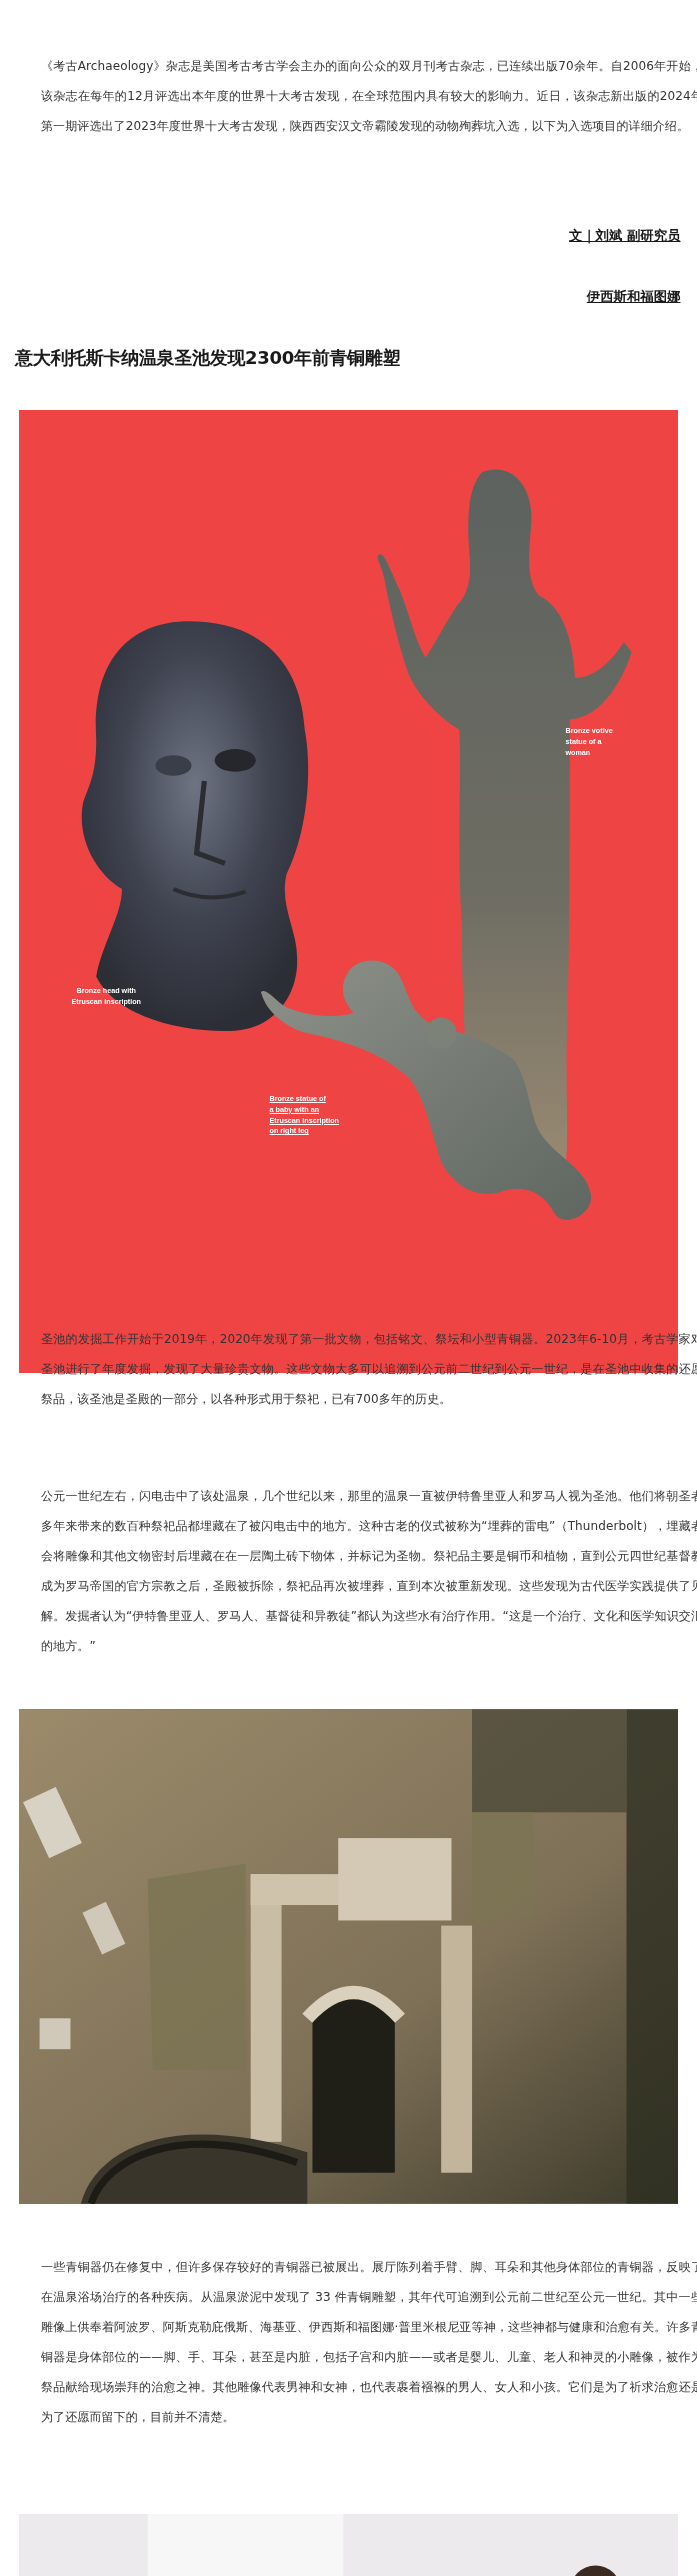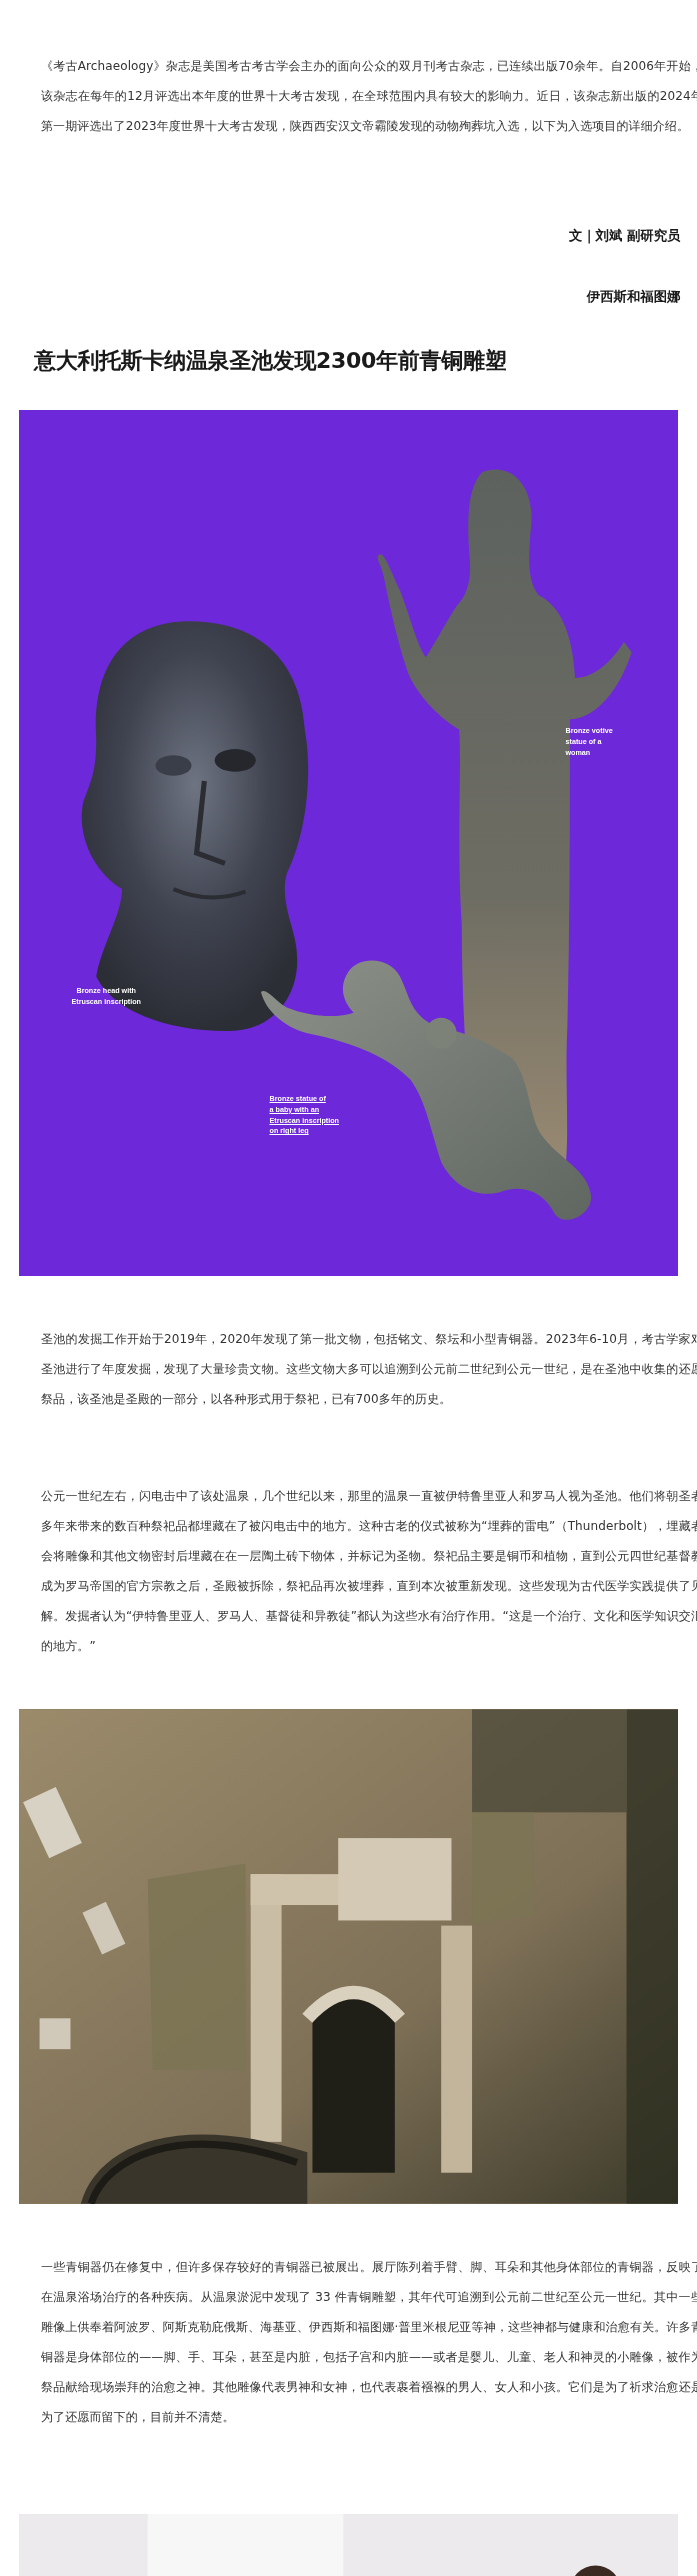--- a/index.html
+++ b/index.html
@@ -22,40 +22,41 @@
     letter-spacing: 0.1px;
   }
   .byline {
     position: absolute;
     right: 17.5px;
     font-size: 13.4px;
     font-weight: bold;
     color: #1a1a1a;
     margin: 0;
     white-space: nowrap;
+    text-decoration: underline;
   }
   .heading {
     position: absolute;
-    left: 34px;
+    left: 15px;
     top: 346px;
-    font-size: 22px;
+    font-size: 18px;
     font-weight: bold;
     color: #1a1a1a;
     margin: 0;
     white-space: nowrap;
     letter-spacing: -0.3px;
   }
   .figure {
     position: absolute;
     left: 18.5px;
     width: 659px;
     overflow: hidden;
   }
   
-  #img1 { top: 410px; height: 866px; background: #6d28d9; }
+  #img1 { top: 410px; height: 963px; background: #ef4444; }
   #img2 { top: 1709px; height: 495px; background: #8a7a5e; }
   #img3 { top: 2514px; height: 438px; background: #e9e8ea; }
 
   .caption {
     position: absolute;
     color: #ffffff;
     font-family: "Liberation Sans", sans-serif;
     font-weight: bold;
     font-size: 7.2px;
     line-height: 10.8px;

